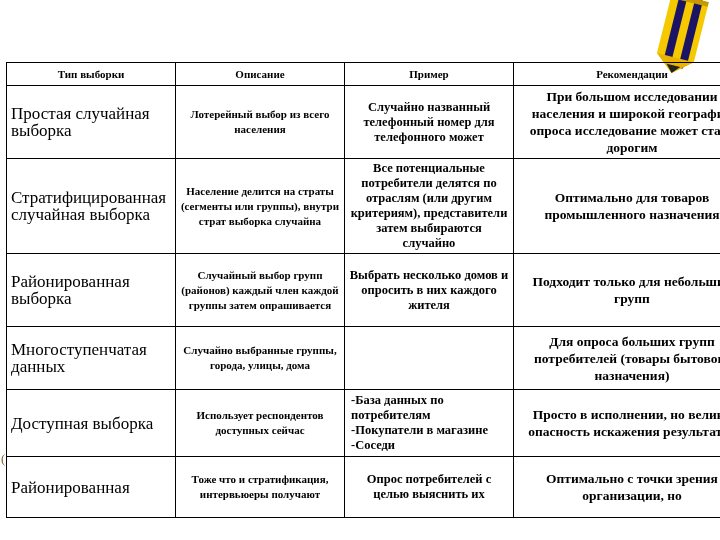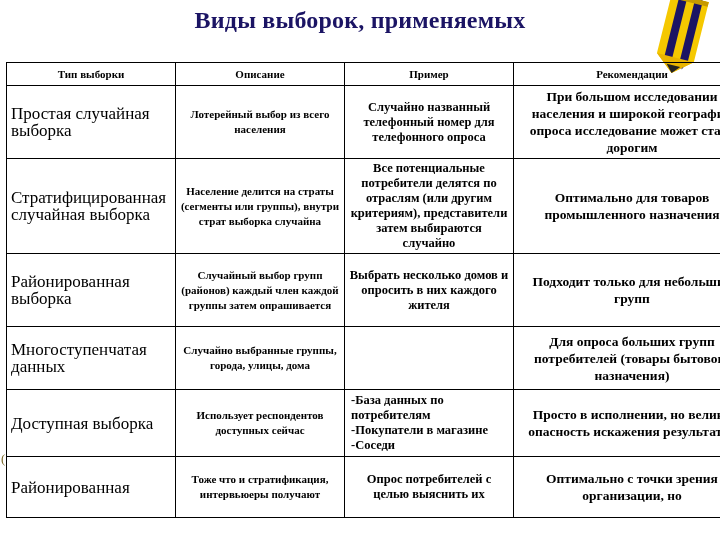--- a/index.html
+++ b/index.html
@@ -119,21 +119,20 @@
   tr.r3 td { height: 58px; }
   tr.r4 td { height: 62px; }
   tr.r5 td { height: 56px; }
 </style>
 </head>
 <body>
 
 <div class="slide">
 
   <div class="title">
-    <span>Виды  выборок, применяемых</span>
   </div>
 
   <svg class="pencil" viewBox="0 0 64 78">
     <polygon points="14,0 52,0 52,62 33,78 14,62" fill="#f5c800"></polygon>
     <polygon points="22,0 30,0 30,62 26,72 22,62" fill="#1b1464"></polygon>
     <polygon points="38,0 46,0 46,62 42,72 38,62" fill="#1b1464"></polygon>
     <polygon points="14,62 52,62 33,78" fill="#e8b400"></polygon>
     <polygon points="26,70 40,70 33,78" fill="#222222"></polygon>
     <rect x="14" y="0" width="38" height="5" fill="#c79a00"></rect>
   </svg>
@@ -146,21 +145,21 @@
         <th class="c0">Тип выборки</th>
         <th class="c1">Описание</th>
         <th class="c2">Пример</th>
         <th class="c3">Рекомендации</th>
       </tr>
     </thead>
     <tbody>
       <tr class="r0">
         <td class="cell col0">Простая случайная выборка</td>
         <td class="cell col1">Лотерейный выбор из всего населения</td>
-        <td class="cell col2">Случайно названный телефонный номер для телефонного опроса</td>
+        <td class="cell col2">Случайно названный телефонный номер для телефонного может</td>
         <td class="cell col3">При большом исследовании населения и широкой географии опроса исследование может стать дорогим</td>
       </tr>
       <tr class="r1">
         <td class="cell col0">Стратифицированная случайная выборка</td>
         <td class="cell col1">Население делится на страты (сегменты или группы), внутри страт выборка случайна</td>
         <td class="cell col2">Все потенциальные потребители  делятся по отраслям (или другим критериям), представители затем выбираются случайно</td>
         <td class="cell col3">Оптимально для товаров промышленного назначения</td>
       </tr>
       <tr class="r2">
         <td class="cell col0">Районированная выборка</td>

